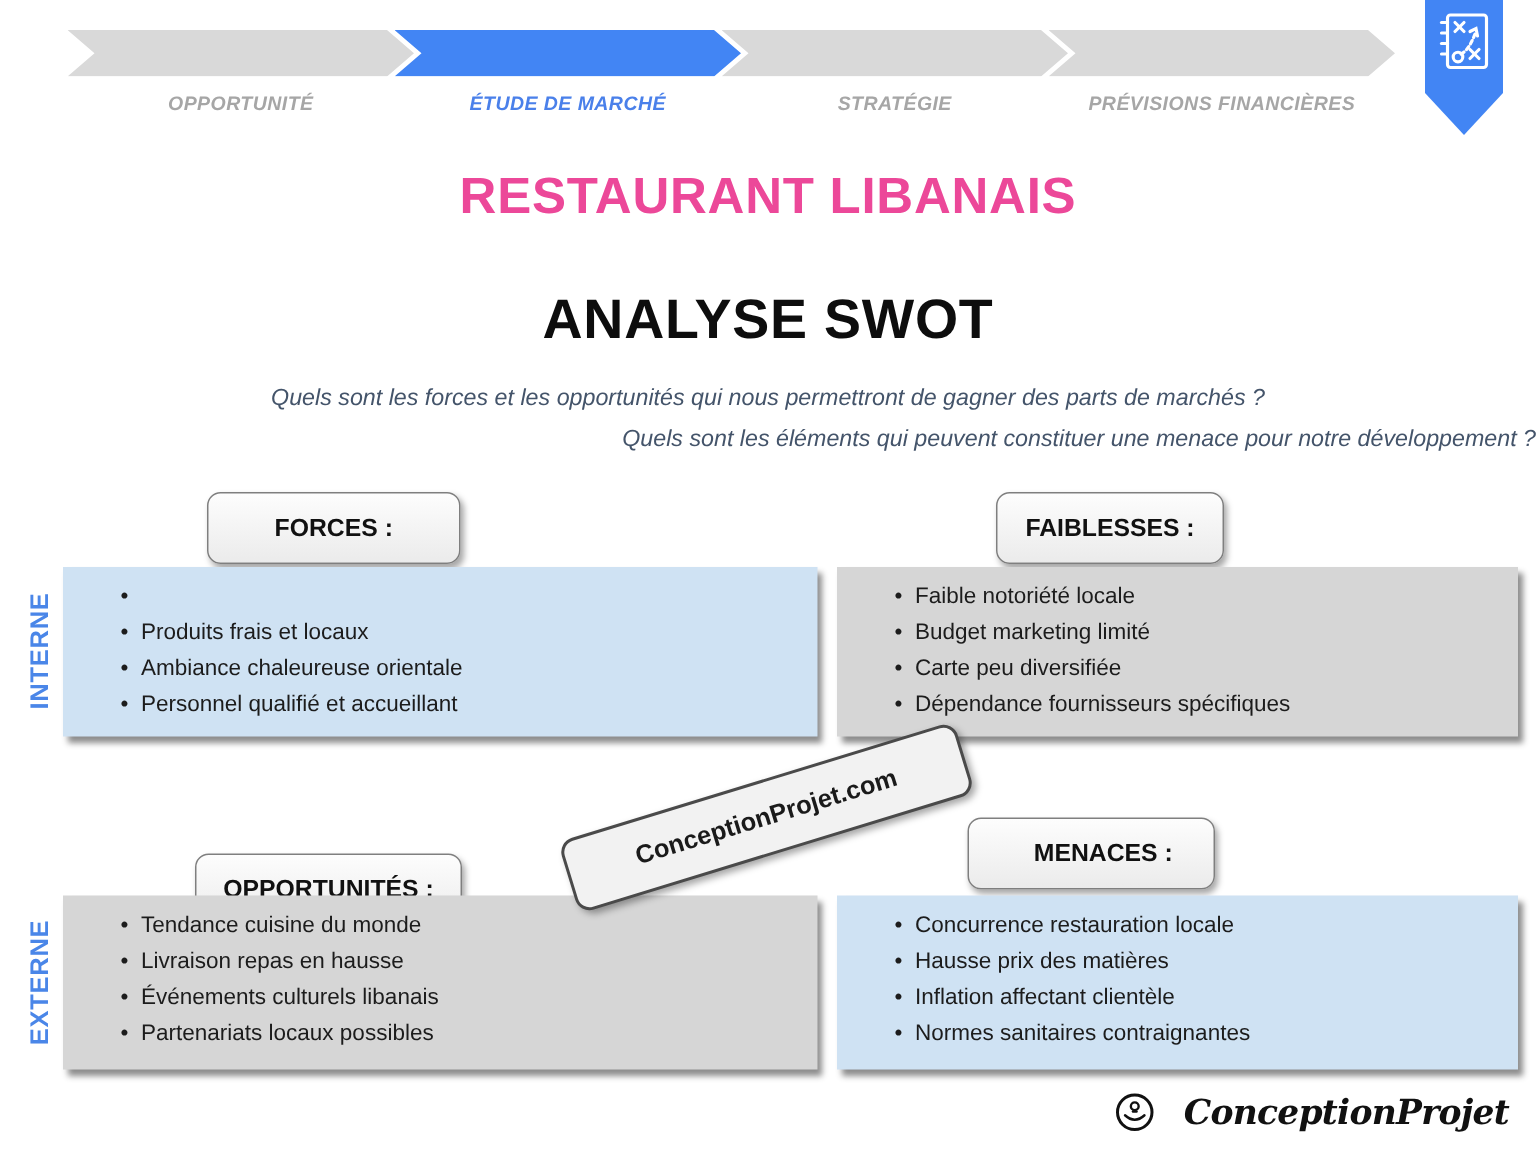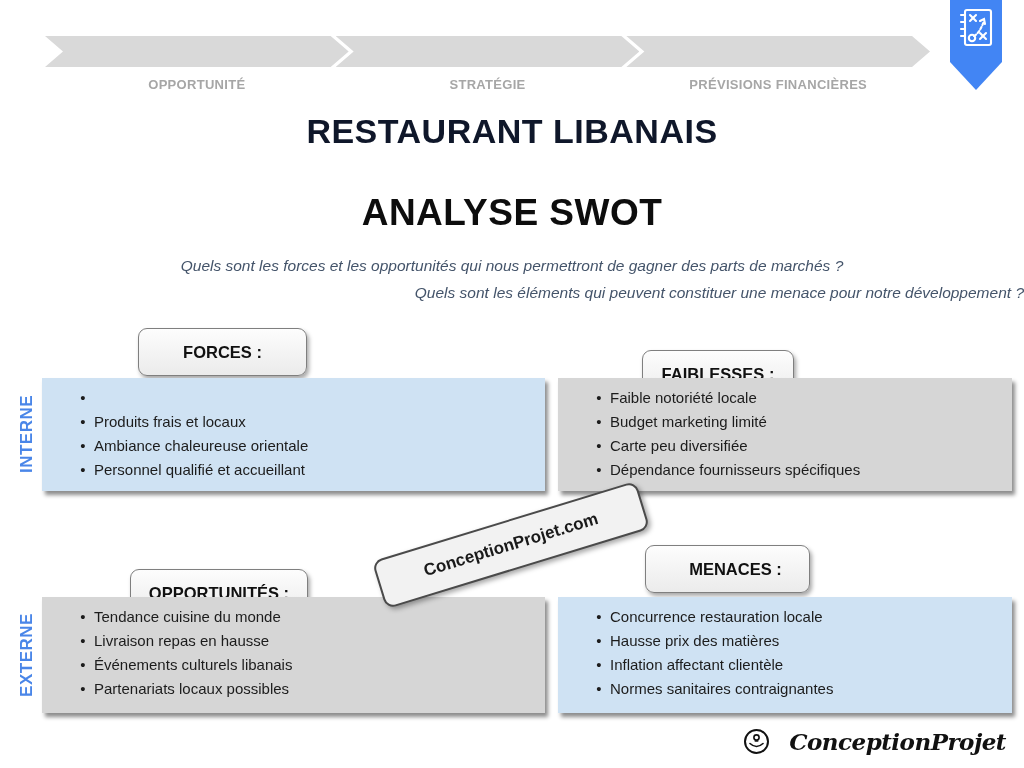--- a/index.html
+++ b/index.html
@@ -2,41 +2,41 @@
 <html><head>
 <meta charset="utf-8">
 <style>
   html,body{margin:0;padding:0;background:#fff;}
   .stage{
     position:relative;width:1024px;height:768px;background:#ffffff;
     font-family:"Liberation Sans", sans-serif;overflow:hidden;
   }
 
   
-  .stepper{position:absolute;left:45px;top:36px;width:885px;display:flex;}
+  .stepper{position:absolute;left:45px;top:20px;width:885px;display:flex;font-style:italic;}
   .step{flex:1;position:relative;}
   .step + .step{margin-left:-13px;}
   .chev{
     height:31px;background:#d9d9d9;
     clip-path:polygon(18px 50%, 0 0, calc(100% - 18px) 0, 100% 50%, calc(100% - 18px) 100%, 0 100%);
   }
   .step.active .chev{background:#4285f4;}
   .step-label{
     margin-top:10px;text-align:center;font-size:13px;font-weight:bold;
     color:#a6a6a6;letter-spacing:.3px;white-space:nowrap;
   }
   .step.active .step-label{color:#4a80ea;}
 
   
   .bookmark{position:absolute;left:948px;top:0;width:56px;height:94px;}
 
   
   .title-main{
     position:absolute;top:112px;left:0;width:100%;text-align:center;
-    font-size:34px;font-weight:bold;color:#0f172a;letter-spacing:.5px;
+    font-size:34px;font-weight:bold;color:#ec4899;letter-spacing:.5px;
   }
   .title-sub{
     position:absolute;top:192px;left:0;width:100%;text-align:center;
     font-size:37px;font-weight:bold;color:#0d0d0d;letter-spacing:.5px;
   }
   .question{
     position:absolute;left:0;width:100%;text-align:center;
     font-size:15.5px;font-style:italic;font-weight:500;color:#44546a;
   }
   .q1{top:257px;}
@@ -44,21 +44,21 @@
 
   
   .qhead{
     position:absolute;height:46px;border:1.6px solid #7f7f7f;border-radius:9px;
     background:linear-gradient(#fdfdfd,#ebebeb);
     box-shadow:2px 3px 4px rgba(0,0,0,.35);
     display:flex;align-items:center;justify-content:center;
     font-size:16.5px;font-weight:bold;color:#111;
   }
   .h-forces{left:138px;top:328px;width:167px;}
-  .h-faiblesses{left:642px;top:328px;width:150px;margin-top:22px;}
+  .h-faiblesses{left:664px;top:328px;width:150px;}
   .h-opportunites{left:130px;top:545px;width:176px;margin-top:24px;}
   .h-menaces{left:645px;top:545px;width:147px;padding-left:16px;}
 
   
   .panel{
     position:absolute;box-shadow:3px 4px 4px rgba(0,0,0,.45);
     padding-top:7px;box-sizing:border-box;
   }
   .blue{background:#cfe2f3;}
   .gray{background:#d6d6d6;}
@@ -99,20 +99,24 @@
 </style>
 </head>
 <body>
 
 <div class="stage">
 
   <div class="stepper">
     <div class="step">
       <div class="chev"></div>
       <div class="step-label">OPPORTUNITÉ</div>
+    </div>
+    <div class="step active">
+      <div class="chev"></div>
+      <div class="step-label">ÉTUDE DE MARCHÉ</div>
     </div>
     <div class="step">
       <div class="chev"></div>
       <div class="step-label">STRATÉGIE</div>
     </div>
     <div class="step">
       <div class="chev"></div>
       <div class="step-label">PRÉVISIONS FINANCIÈRES</div>
     </div>
   </div>

